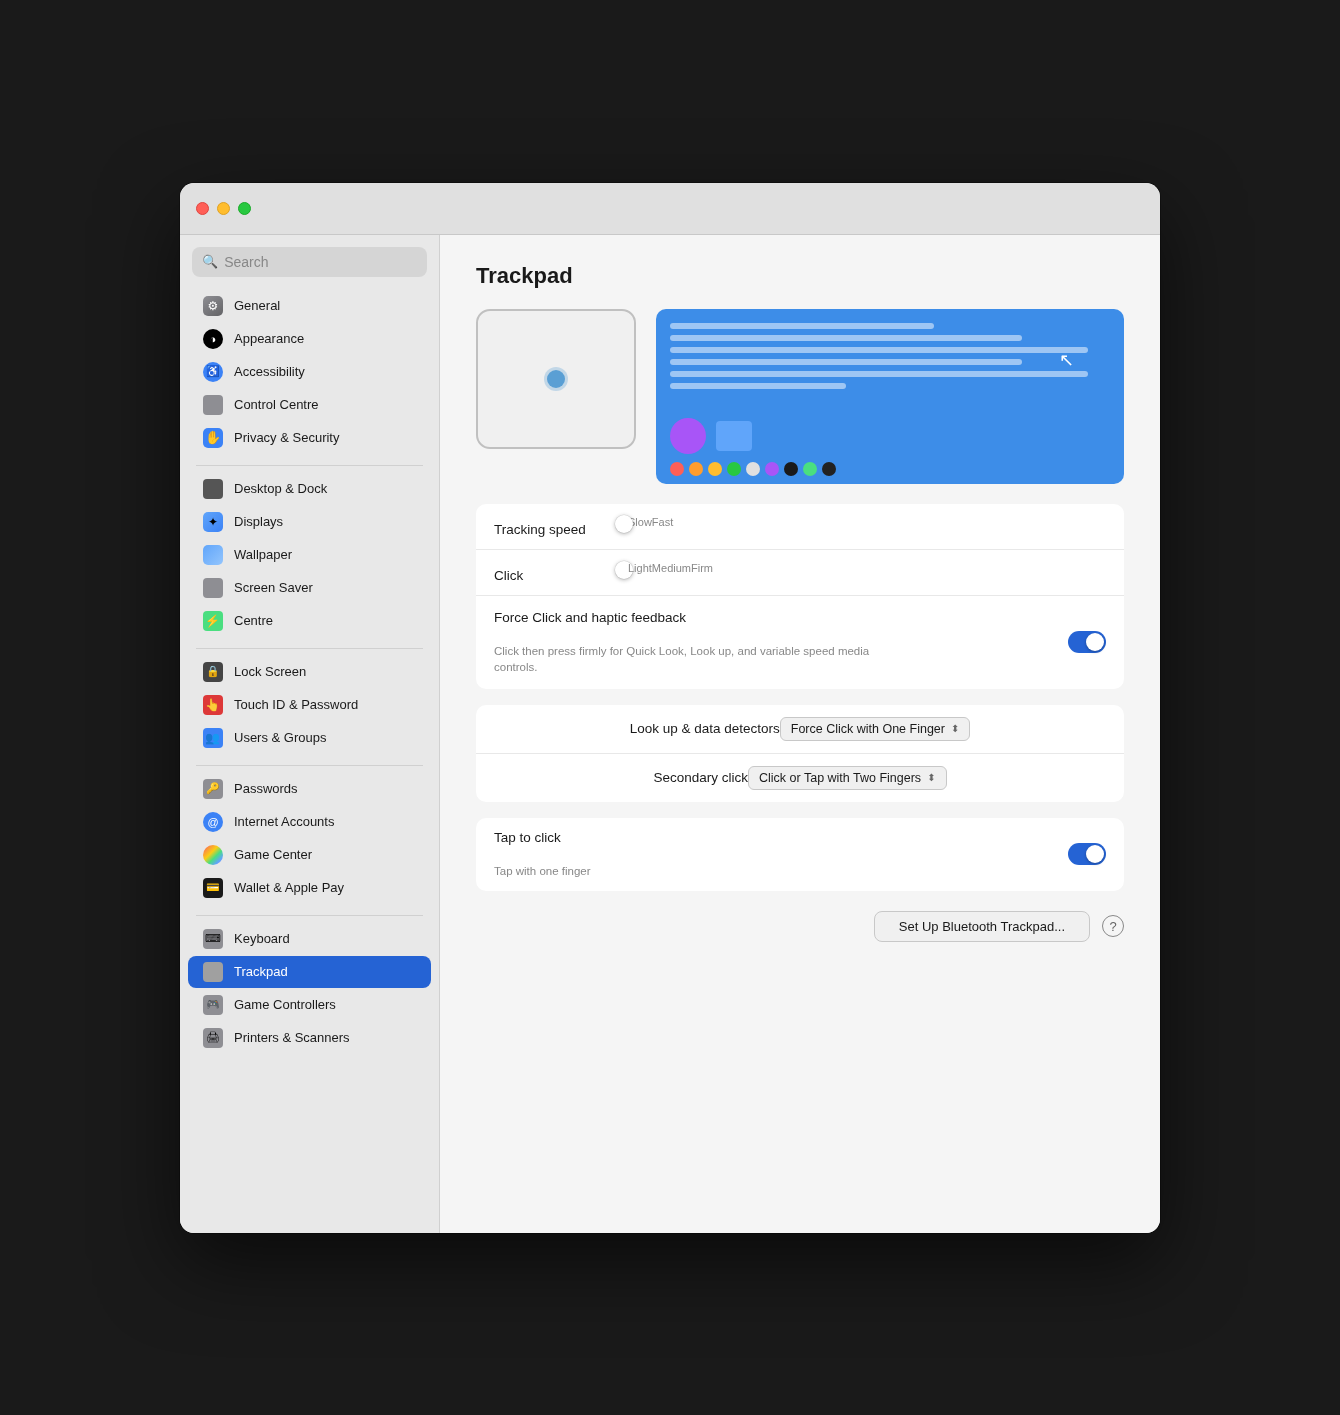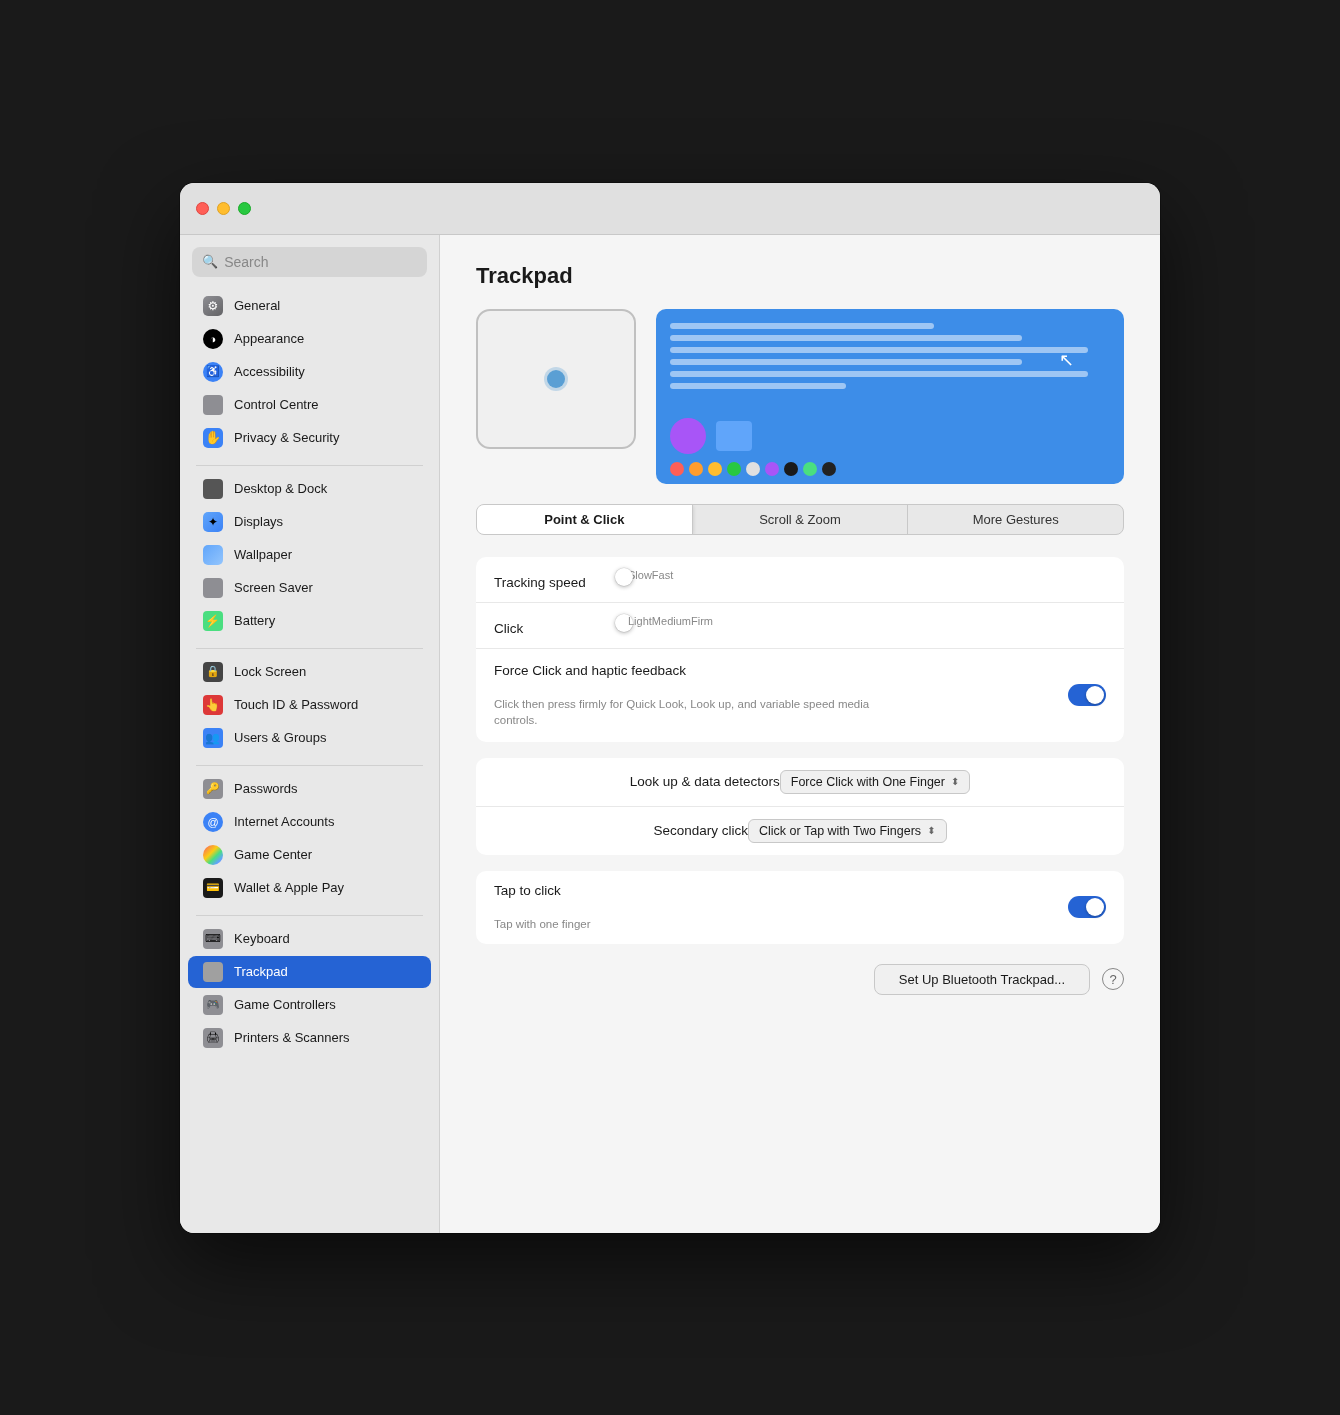--- a/index.html
+++ b/index.html
@@ -700,21 +700,21 @@
         <div class="sidebar-item">
           <div class="item-icon">
               <div class="icon-screensaver"></div>
             </div>
           <span class="item-label">Screen Saver</span>
         </div>
         <div class="sidebar-item">
           <div class="item-icon">
               <div class="icon-battery">⚡</div>
             </div>
-          <span class="item-label">Battery</span>
+          <span class="item-label">Centre</span>
         </div>
       </div>
 
       <div class="sidebar-divider"></div>
 
       <div class="sidebar-group">
         <div class="sidebar-item">
           <div class="item-icon">
               <div class="icon-lockscreen" style="background:#444;display:flex;align-items:center;justify-content:center;font-size:11px;color:white;">🔒</div>
             </div>
@@ -823,25 +823,20 @@
               <div class="color-dot" style="background:#e0e0e0;"></div>
               <div class="color-dot" style="background:#a855f7;"></div>
               <div class="color-dot" style="background:#1a1a1a;"></div>
               <div class="color-dot" style="background:#4ade80;"></div>
               <div class="color-dot" style="background:#222;"></div>
             </div>
           </div>
         </div>
       </div>
 
-      <div class="tabs-container">
-        <button class="tab active">Point &amp; Click</button>
-        <button class="tab">Scroll &amp; Zoom</button>
-        <button class="tab">More Gestures</button>
-      </div>
 
       <div class="settings-section">
 
         <div class="setting-row-slider">
           <span class="slider-label-text">Tracking speed</span>
           <div class="slider-row">
             <div class="slider-track">
               <div class="slider-fill" style="width: 72%;"></div>
               <div class="slider-thumb" style="left: 72%;"></div>
             </div>

